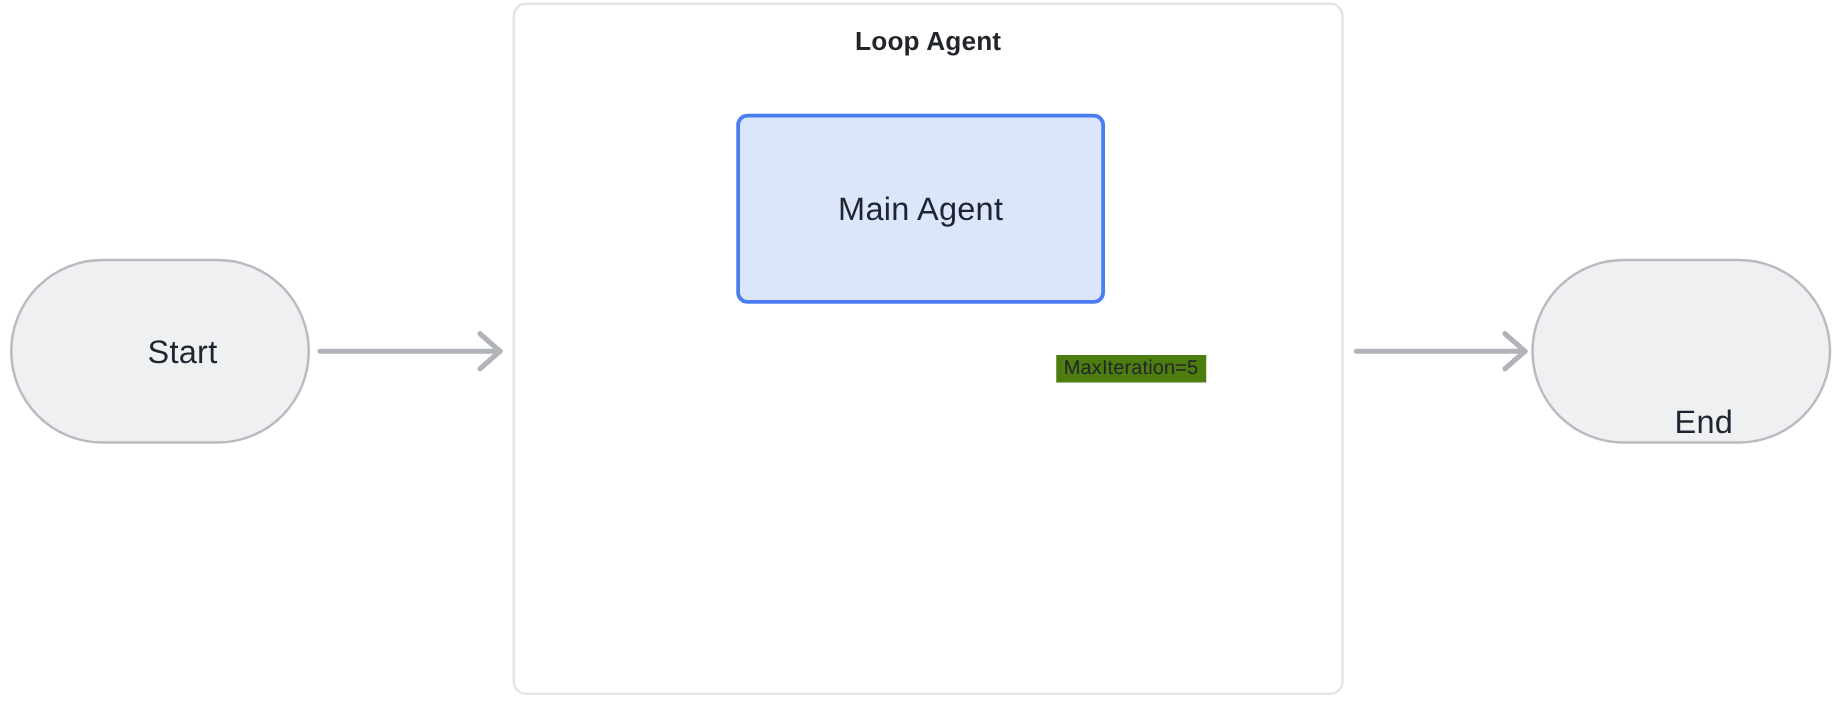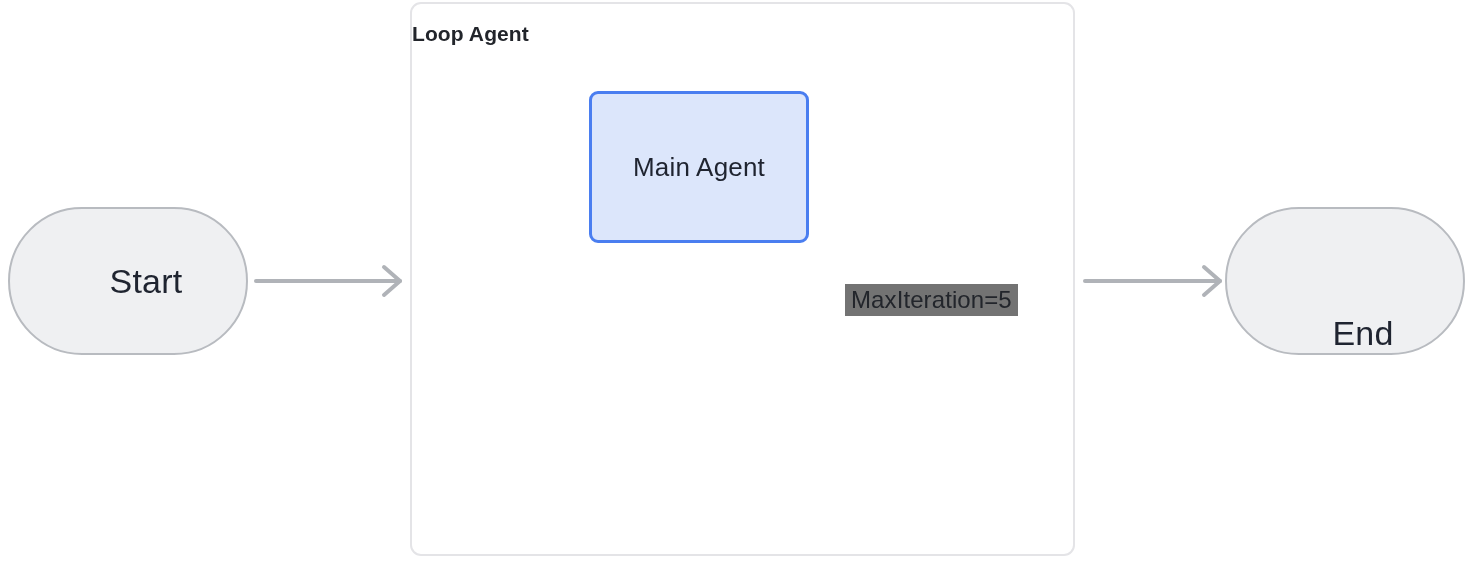--- a/index.html
+++ b/index.html
@@ -33,21 +33,21 @@
     position: absolute;
     display: flex;
     align-items: center;
     justify-content: center;
     background: #eff0f2;
     border: 2.5px solid #b8bbc0;
     border-radius: 999px;
     box-sizing: border-box;
   }
   .terminal .label {
-    font-size: 34px;
+    font-size: 26px;
     color: #1f2430;
     letter-spacing: 0.2px;
     margin-left: 36px;
   }
   #node-start { left: 8px;    top: 207px; width: 240px; height: 148px; }
   #node-end   { left: 1225px; top: 207px; width: 240px; height: 148px; align-items: flex-end; }
 
   
   #loop-container {
     position: absolute;
@@ -58,21 +58,21 @@
     background: #ffffff;
     border: 2px solid #e4e4e7;
     border-radius: 11px;
     box-sizing: border-box;
   }
   #loop-title {
     position: absolute;
     left: 0;
     top: 18px;
     width: 100%;
-    text-align: left;
+    text-align: center;
     font-size: 21px;
     font-weight: bold;
     color: #22252b;
     letter-spacing: 0.1px;
   }
 
   
   .agent-box {
     position: absolute;
     display: flex;
@@ -81,31 +81,31 @@
     background: #dce6fb;
     border: 3px solid #4a7ef0;
     border-radius: 9px;
     box-sizing: border-box;
   }
   .agent-box .label {
     font-size: 26px;
     color: #1f2430;
     letter-spacing: 0.2px;
   }
-  #node-main     { left: 589px; top: 91px;  width: 220px; height: 152px; }
+  #node-main     { left: 589px; top: 91px;  width: 295px; height: 152px; }
   #node-critique { left: 589px; top: 366px; width: 277px; height: 152px; }
 
   
   #edge-label-maxiter {
     position: absolute;
     left: 845px;
     top: 284px;
     padding: 2px 6px;
-    background: #737373;
-    font-size: 24px;
+    background: #4d7c0f;
+    font-size: 16px;
     color: #22252b;
     white-space: nowrap;
     letter-spacing: 0.1px;
     text-align: center;
   }
 </style>
 </head>
 <body>
 
 <div id="canvas">

